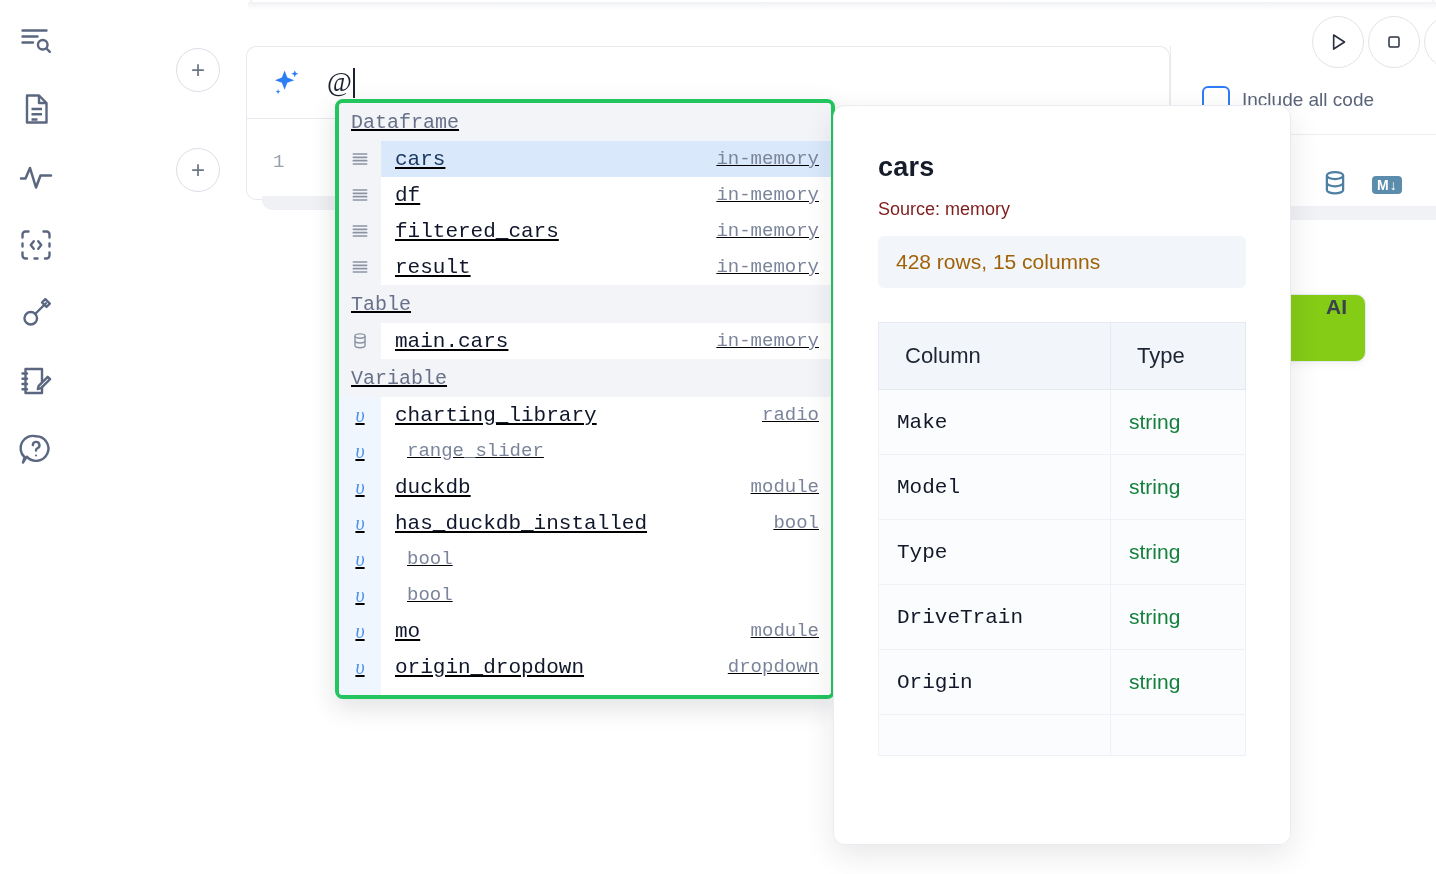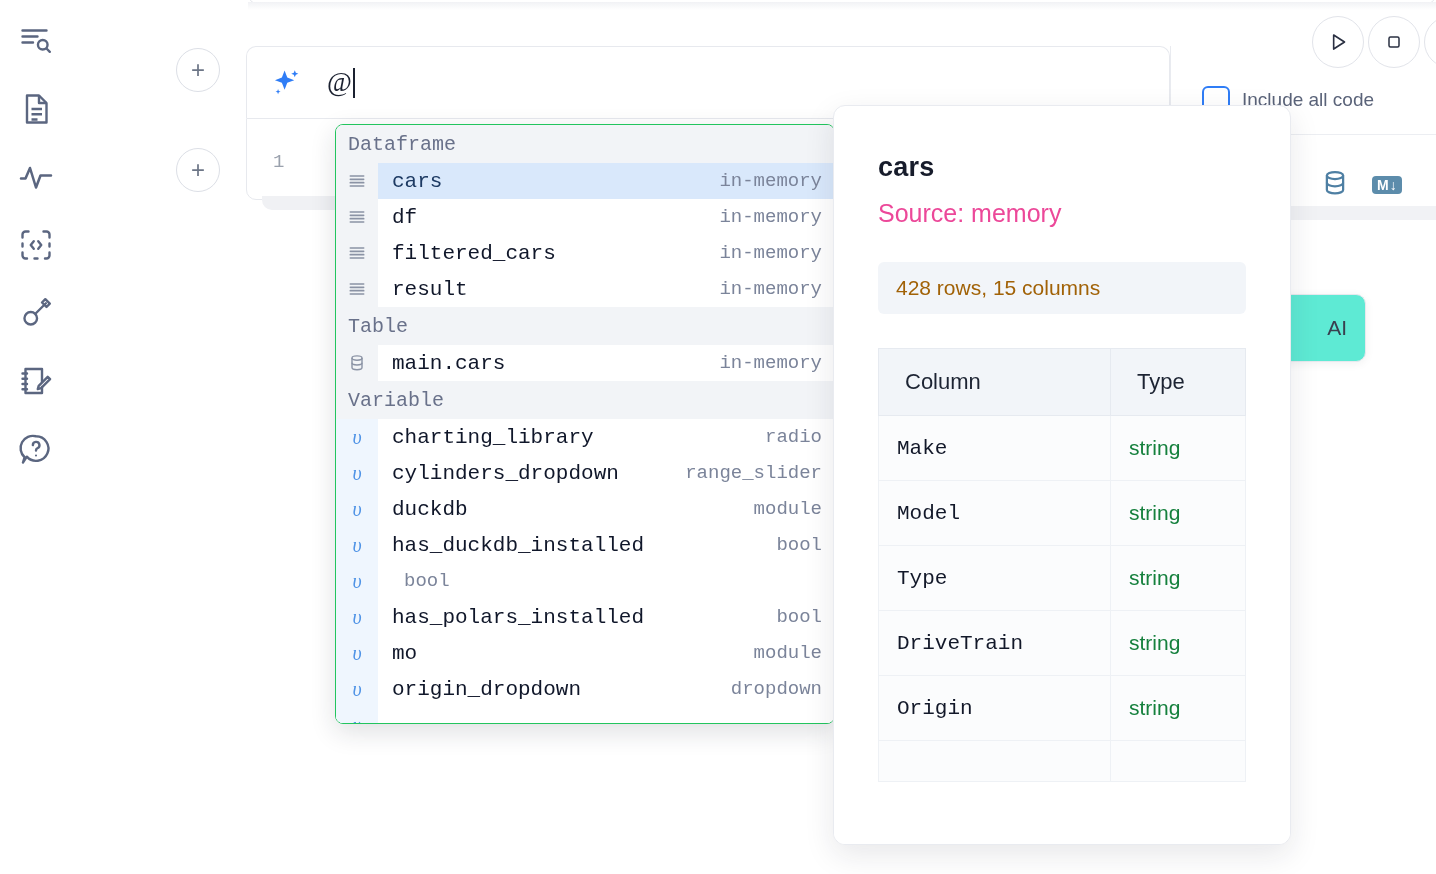--- a/index.html
+++ b/index.html
@@ -106,34 +106,34 @@
     font-size: 14px; font-weight: bold; font-family: "Liberation Sans", sans-serif;
     display: flex; align-items: center; gap: 1px; line-height: 1;
   }
   .divider-line { position: absolute; left: 1170px; top: 206px; width: 266px; height: 1px; background: #eceef2; }
   .divider-line2 { position: absolute; left: 1170px; top: 134px; width: 266px; height: 1px; background: #eceef2; }
   .strip-below { position: absolute; left: 1170px; top: 206px; width: 266px; height: 14px; background: #f1f2f5; }
 
   
   .ai-pill {
     position: absolute; left: 1262px; top: 294px; width: 104px; height: 68px;
-    background: #5eead4; border: 1px solid #e7e9ee; border-radius: 10px;
-    display: flex; align-items: center; justify-content: flex-end; padding-right: 18px;
-    font-size: 21px; font-weight: 400; color: #39404f;
+    background: #84cc16; border: 1px solid #e7e9ee; border-radius: 10px;
+    display: flex; align-items: flex-start; justify-content: flex-end; padding-right: 18px;
+    font-size: 21px; font-weight: 700; color: #39404f;
     box-shadow: 0 2px 10px rgba(20,25,40,.06);
   }
   .ai-pill-mask { position:absolute; left:1262px; top:294px; width:26px; height:68px;
     background:#fff; }
 
   
   .ac {
-    position: absolute; left: 335px; top: 124px; width: 500px; height: 600px;
-    background: #ffffff; border: 1px solid #22c55e; border-radius: 8px;
+    position: absolute; left: 335px; top: 99px; width: 500px; height: 600px;
+    background: #ffffff; border: 4px solid #22c55e; border-radius: 8px;
     box-shadow: 0 8px 26px rgba(25,32,52,.14);
-    overflow: hidden; z-index: 20;
+    overflow: hidden; z-index: 20; text-decoration: underline;
   }
   .ac-group {
     background: #f2f4f7; color: #6b7policy; color: #69718a;
     font-family: "Liberation Mono", monospace; font-size: 20px;
     padding: 6px 0 6px 12px; height: 38px; display: flex; align-items: center;
   }
   .ac-row {
     display: flex; align-items: center; height: 36px; background: #fff;
     cursor: pointer; position: relative;
   }
@@ -159,21 +159,21 @@
   }
 
   
   .preview {
     position: absolute; left: 833px; top: 105px; width: 458px; height: 740px;
     background: #ffffff; border: 1px solid #e9ebf0; border-radius: 12px;
     box-shadow: 0 10px 30px rgba(25,32,52,.10);
     z-index: 30; overflow: hidden; padding: 46px 44px 0 44px;
   }
   .pv-title { font-size: 27px; font-weight: 700; color: #171c2b; margin: 0 0 16px 0; letter-spacing: .2px; }
-  .pv-source { font-size: 25px; color: #ec4899; margin-bottom: 34px; }
+  .pv-source { font-size: 18px; color: #7f1d1d; margin-bottom: 16px; }
   .pv-shape {
     background: #f2f5f9; border-radius: 6px; padding: 14px 18px;
     font-size: 21px; color: #a16207; margin-bottom: 34px;
   }
   .pv-table { width: 368px; border-collapse: collapse; border: 1px solid #e6eaf0; }
   .pv-table th {
     background: #f2f5f9; text-align: left; font-weight: 400; font-size: 22px;
     color: #1d2433; padding: 20px 26px; border: 1px solid #e6eaf0;
   }
   .pv-table td {
@@ -373,21 +373,20 @@
       <div class="ac-row">
         <span class="ac-icon var">υ</span>
         <span class="ac-row-body">
           <span class="ac-name">charting_library</span>
           <span class="ac-kind">radio</span>
         </span>
       </div>
       <div class="ac-row">
         <span class="ac-icon var">υ</span>
         <span class="ac-row-body">
-          <span class="ac-name">cylinders_dropdown</span>
           <span class="ac-kind">range_slider</span>
         </span>
       </div>
       <div class="ac-row">
         <span class="ac-icon var">υ</span>
         <span class="ac-row-body">
           <span class="ac-name">duckdb</span>
           <span class="ac-kind">module</span>
         </span>
       </div>
@@ -400,21 +399,20 @@
       </div>
       <div class="ac-row">
         <span class="ac-icon var">υ</span>
         <span class="ac-row-body">
           <span class="ac-kind">bool</span>
         </span>
       </div>
       <div class="ac-row">
         <span class="ac-icon var">υ</span>
         <span class="ac-row-body">
-          <span class="ac-name">has_polars_installed</span>
           <span class="ac-kind">bool</span>
         </span>
       </div>
       <div class="ac-row">
         <span class="ac-icon var">υ</span>
         <span class="ac-row-body">
           <span class="ac-name">mo</span>
           <span class="ac-kind">module</span>
         </span>
       </div>

